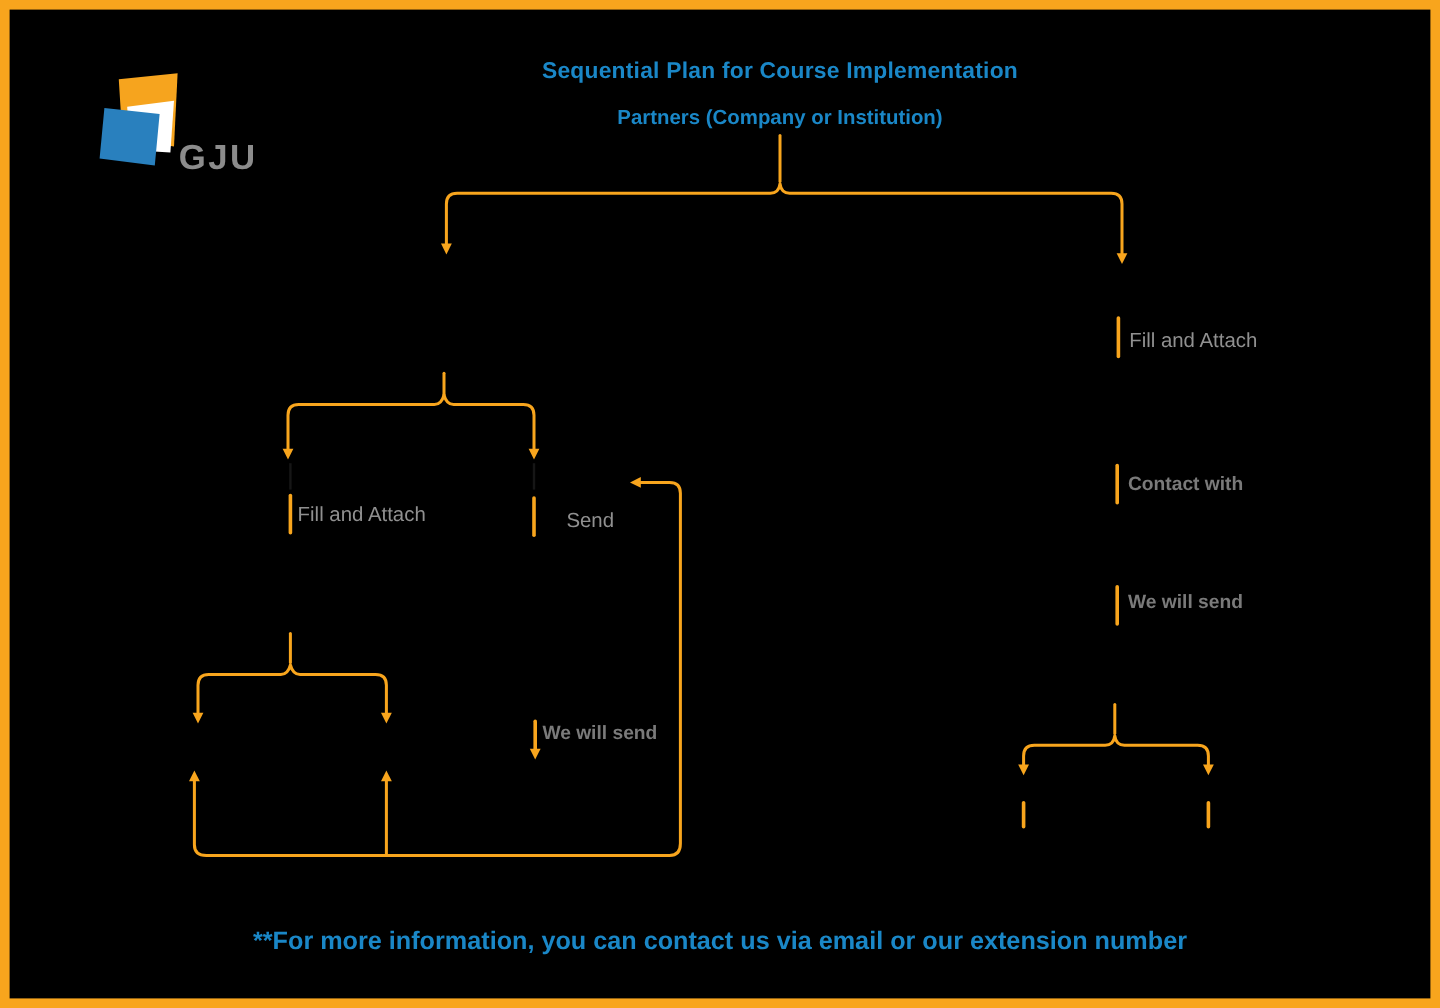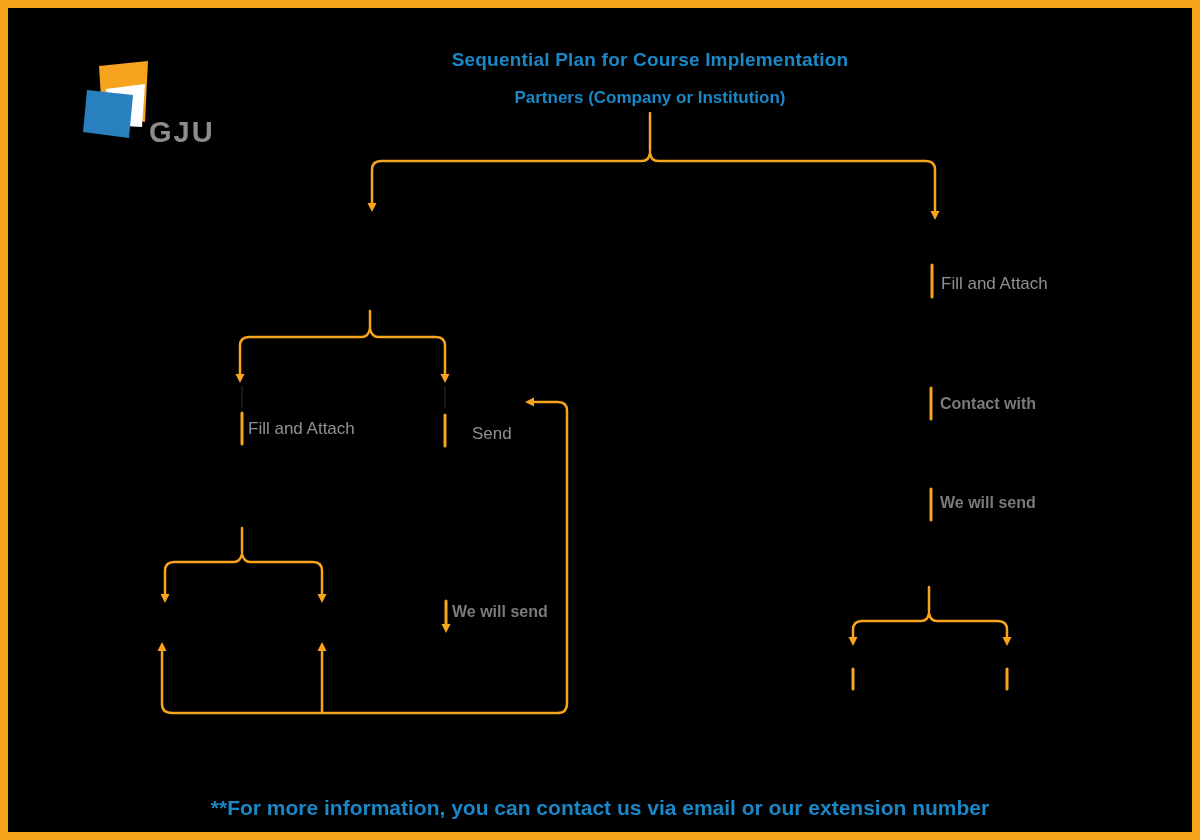--- a/index.html
+++ b/index.html
@@ -23,21 +23,21 @@
   .step{fill:none;stroke:var(--accent-orange);stroke-width:3;stroke-linecap:round;}
   .arr{fill:var(--accent-orange);stroke:none;}
   .ghost{fill:none;stroke:#161616;stroke-width:2;stroke-linecap:butt;}
   .txt{position:absolute;z-index:2;}
   #page-title{left:350px;top:49px;width:600px;text-align:center;font-size:19px;font-weight:bold;color:var(--brand-blue);letter-spacing:.2px;}
   #page-subtitle{left:350px;top:88px;width:600px;text-align:center;font-size:17px;font-weight:bold;color:var(--brand-blue);}
   #condition-note{left:224px;top:262px;width:293px;text-align:center;font-size:12px;line-height:16px;color:var(--gray-note);}
   #before-course-note{left:354px;top:560px;width:206px;text-align:center;font-size:13px;line-height:16px;color:#7E7E7E;}
   .step-label{font-size:17px;color:var(--gray-light);}
   .step-label-bold{font-size:16px;font-weight:bold;color:var(--gray-bold);}
-  #footer-note{left:0;top:773px;width:1200px;text-align:center;font-size:21px;font-weight:bold;color:var(--brand-blue);margin-top:23px;}
+  #footer-note{left:0;top:773px;width:1200px;text-align:center;font-size:21px;font-weight:bold;color:var(--brand-blue);}
   #logo-text{left:149px;top:116px;font-size:29px;font-weight:bold;color:var(--logo-gray);letter-spacing:2px;}
 </style>
 </head>
 <body>
 
 <div id="canvas">
   <div id="frame"></div>
 
   <svg id="connector-layer" width="1200" height="840" viewBox="0 0 1200 840">
 

